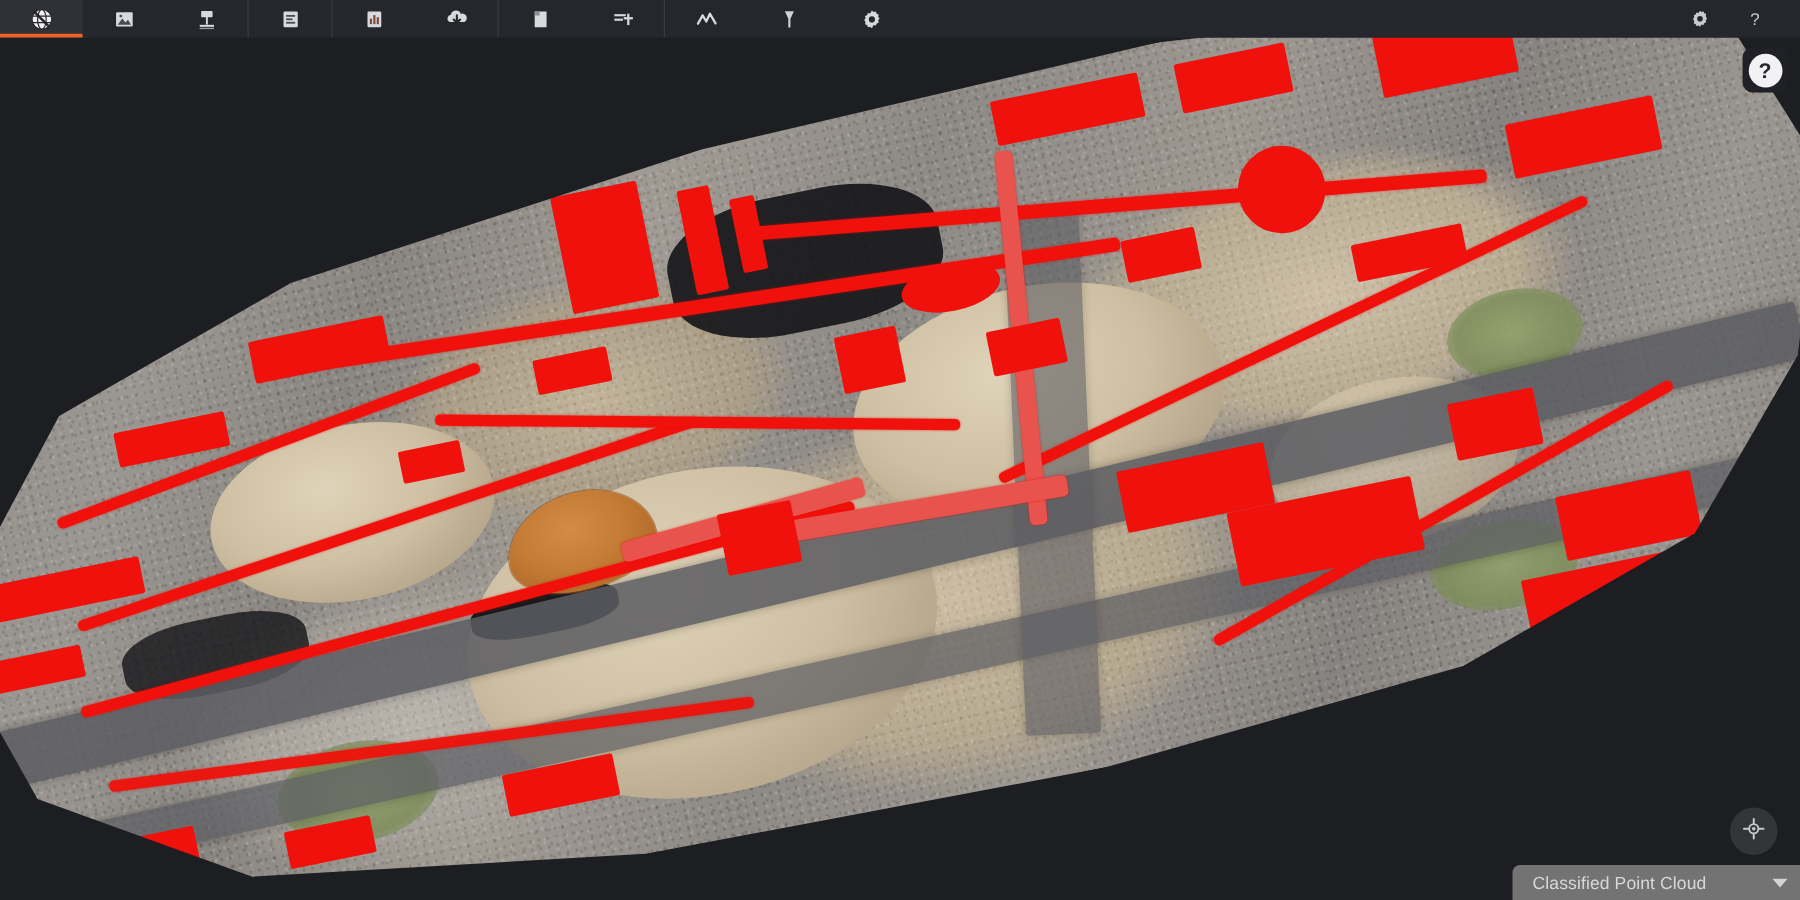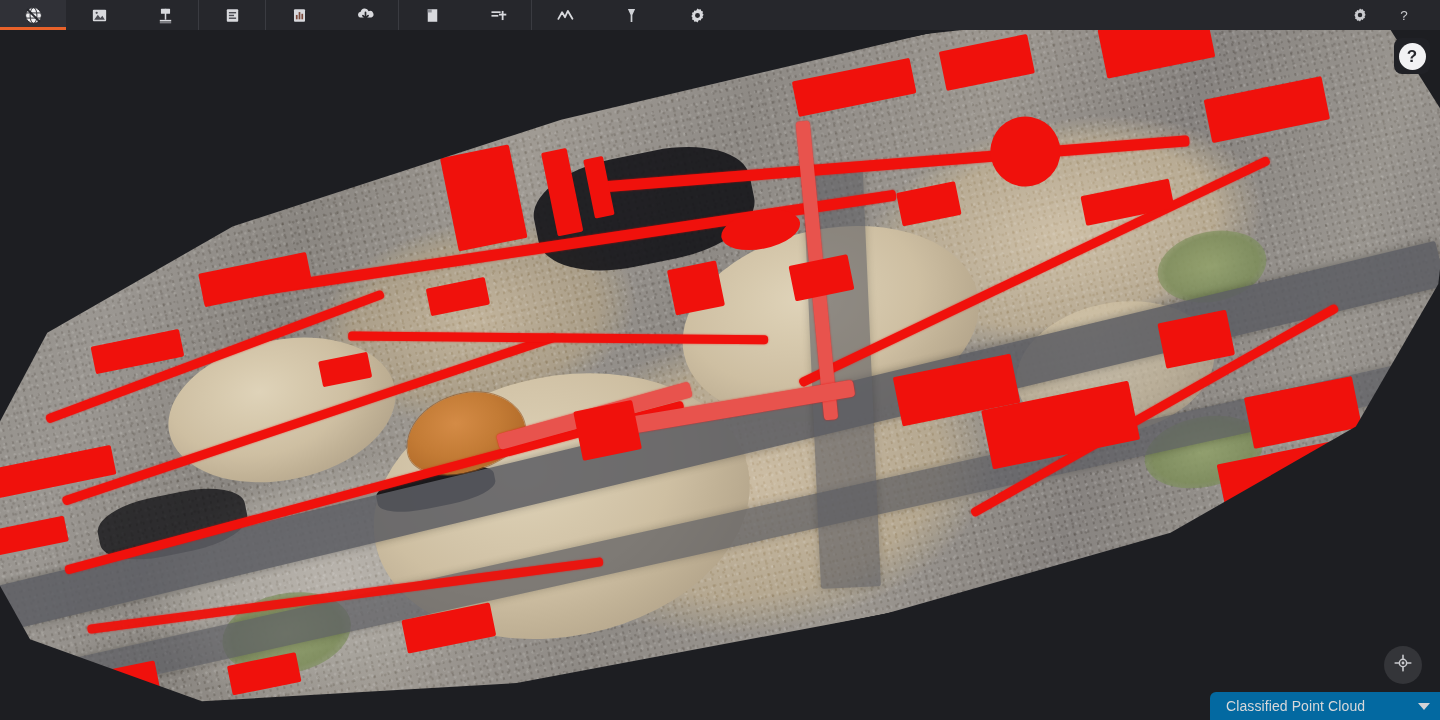--- a/index.html
+++ b/index.html
@@ -122,21 +122,21 @@
     display:flex; align-items:center; justify-content:center;
     font-size:17px; font-weight:bold; color:#26272c; line-height:1;
   }
   .recenter-btn{
     position:absolute; right:18px; bottom:36px; width:38px; height:38px;
     border-radius:50%; background:#343539;
     display:flex; align-items:center; justify-content:center; cursor:pointer; z-index:30;
   }
   .layer-dropdown{
     position:absolute; right:0px; bottom:0px; height:28px;
-    background:#0369a1; border-radius:6px 0 0 0;
+    background:#737373; border-radius:6px 0 0 0;
     display:flex; align-items:center; cursor:pointer; z-index:30;
     padding:0 10px 0 16px; min-width:230px; justify-content:space-between;
   }
   .layer-dropdown .label{
     font-size:14px; color:#d8d8da; letter-spacing:.1px; white-space:nowrap;
   }
   .caret{
     width:0; height:0; margin-left:18px;
     border-left:6px solid transparent; border-right:6px solid transparent;
     border-top:7px solid #d3d3d6;

